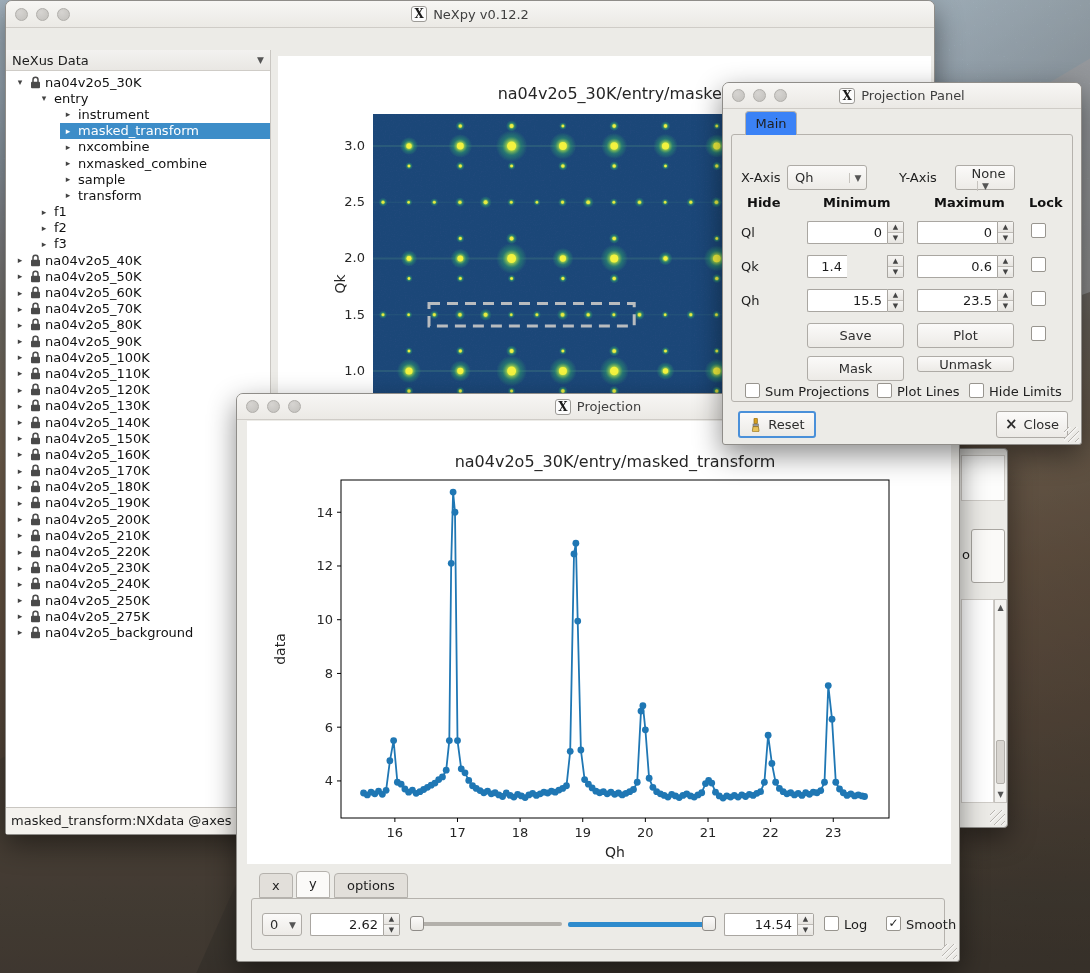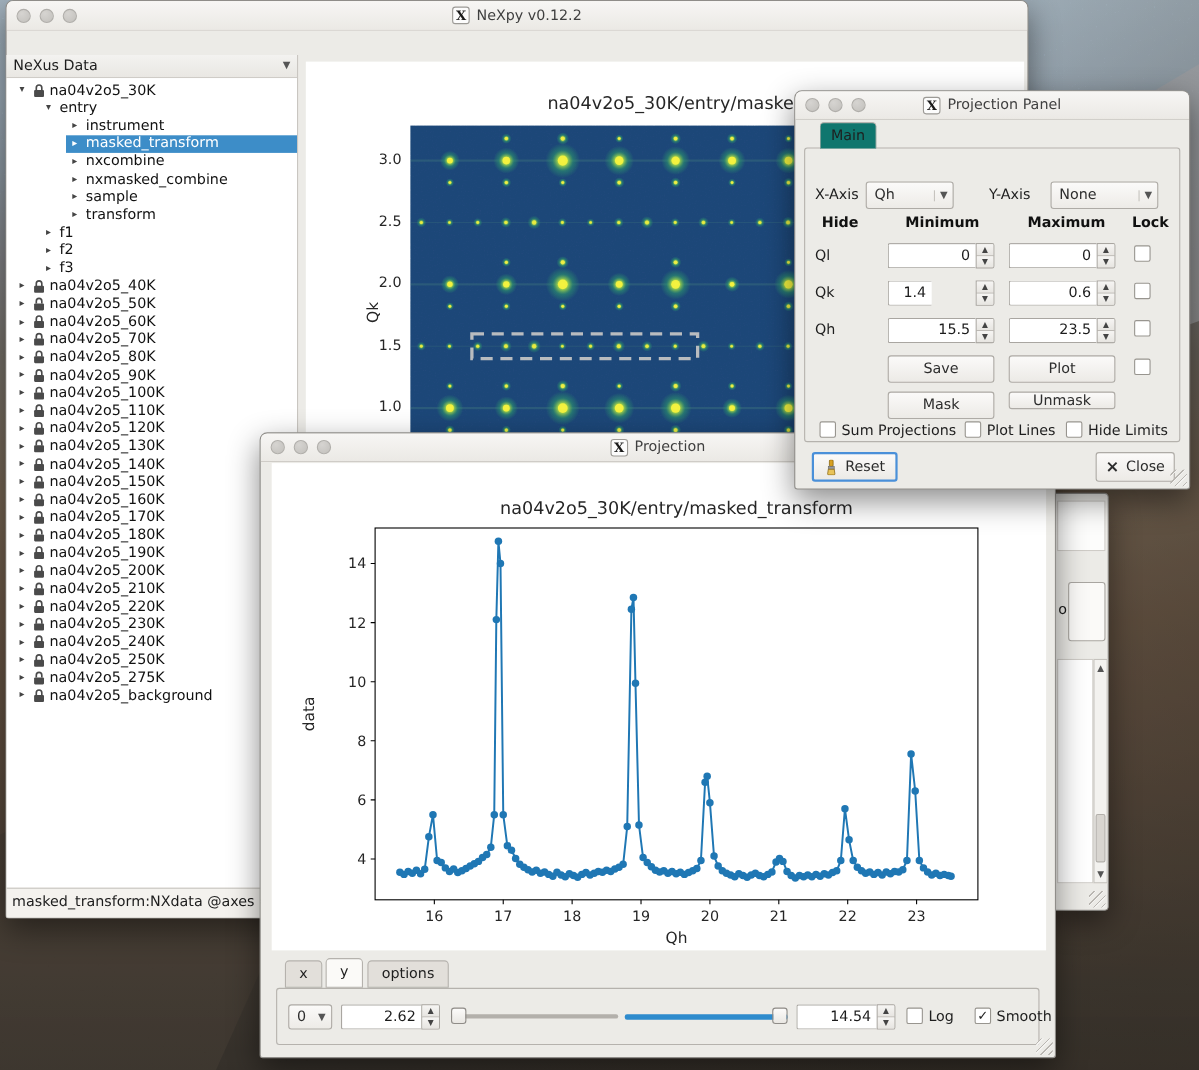--- a/index.html
+++ b/index.html
@@ -75,21 +75,21 @@
   #figure-main { position:absolute; left:272px; top:55px; width:653px; height:775px; background:#ffffff; }
   #hm-title { position:absolute; left:100px; top:28px; width:560px; text-align:center; font-size:16px; color:#262626; }
   #hm-wrap { position:absolute; left:95px; top:58px; }
   .hm-ytick { position:absolute; right:566px; width:40px; text-align:right; font-size:13px; color:#262626; }
   #hm-ylabel { position:absolute; left:52px; top:220px; font-size:14px; color:#262626; transform:rotate(-90deg); }
 
   
   #proj-panel { left:722px; top:82px; width:360px; height:363px; z-index:40; }
   #pp-frame { position:absolute; left:8px; top:51px; right:8px; height:268px; border:1px solid #b5b2ad;
     border-radius:3px; }
-  #pp-tab { position:absolute; left:22px; top:28px; width:52px; height:24px; background:#0f766e;
+  #pp-tab { position:absolute; left:22px; top:28px; width:52px; height:24px; background:#3b82f6;
     border:1px solid #b5b2ad; border-bottom:none; border-radius:4px 4px 0 0; text-align:center;
     font-size:13px; color:#1e1e1e; padding-top:4px; z-index:2; }
   .pp-abs { position:absolute; }
   #pp-grid-headers span { position:absolute; font-weight:bold; font-size:13px; color:#111; }
   #pp-reset { position:absolute; left:15px; top:328px; width:78px; height:27px; border:2px solid #4a90d9; }
   #pp-close { position:absolute; left:273px; top:328px; width:72px; height:27px; }
   .xmark { font-weight:bold; font-size:15px; line-height:15px; }
 
   
   #back-win { left:958px; top:448px; width:50px; height:380px; z-index:20; border-radius:0 4px 4px 0; }
@@ -1082,21 +1082,21 @@
 
   <div id="pp-tab">Main</div>
   <div id="pp-frame"></div>
 
   <span class="lbl pp-abs" style="left:18px;top:87px;">X-Axis</span>
   <div class="combo pp-abs" style="left:64px;top:82px;width:80px;height:25px;">
     <span class="cval">Qh</span>
     <span class="carr">▼</span>
   </div>
   <span class="lbl pp-abs" style="left:176px;top:87px;">Y-Axis</span>
-  <div class="combo pp-abs" style="left:232px;top:82px;width:98px;height:25px;">
+  <div class="combo pp-abs" style="left:232px;top:82px;width:60px;height:25px;flex-direction:column;">
     <span class="cval">None</span>
     <span class="carr">▼</span>
   </div>
 
   <div id="pp-grid-headers">
     <span style="left:24px;top:112px;">Hide</span>
     <span style="left:100px;top:112px;">Minimum</span>
     <span style="left:211px;top:112px;">Maximum</span>
     <span style="left:306px;top:112px;">Lock</span>
   </div>

